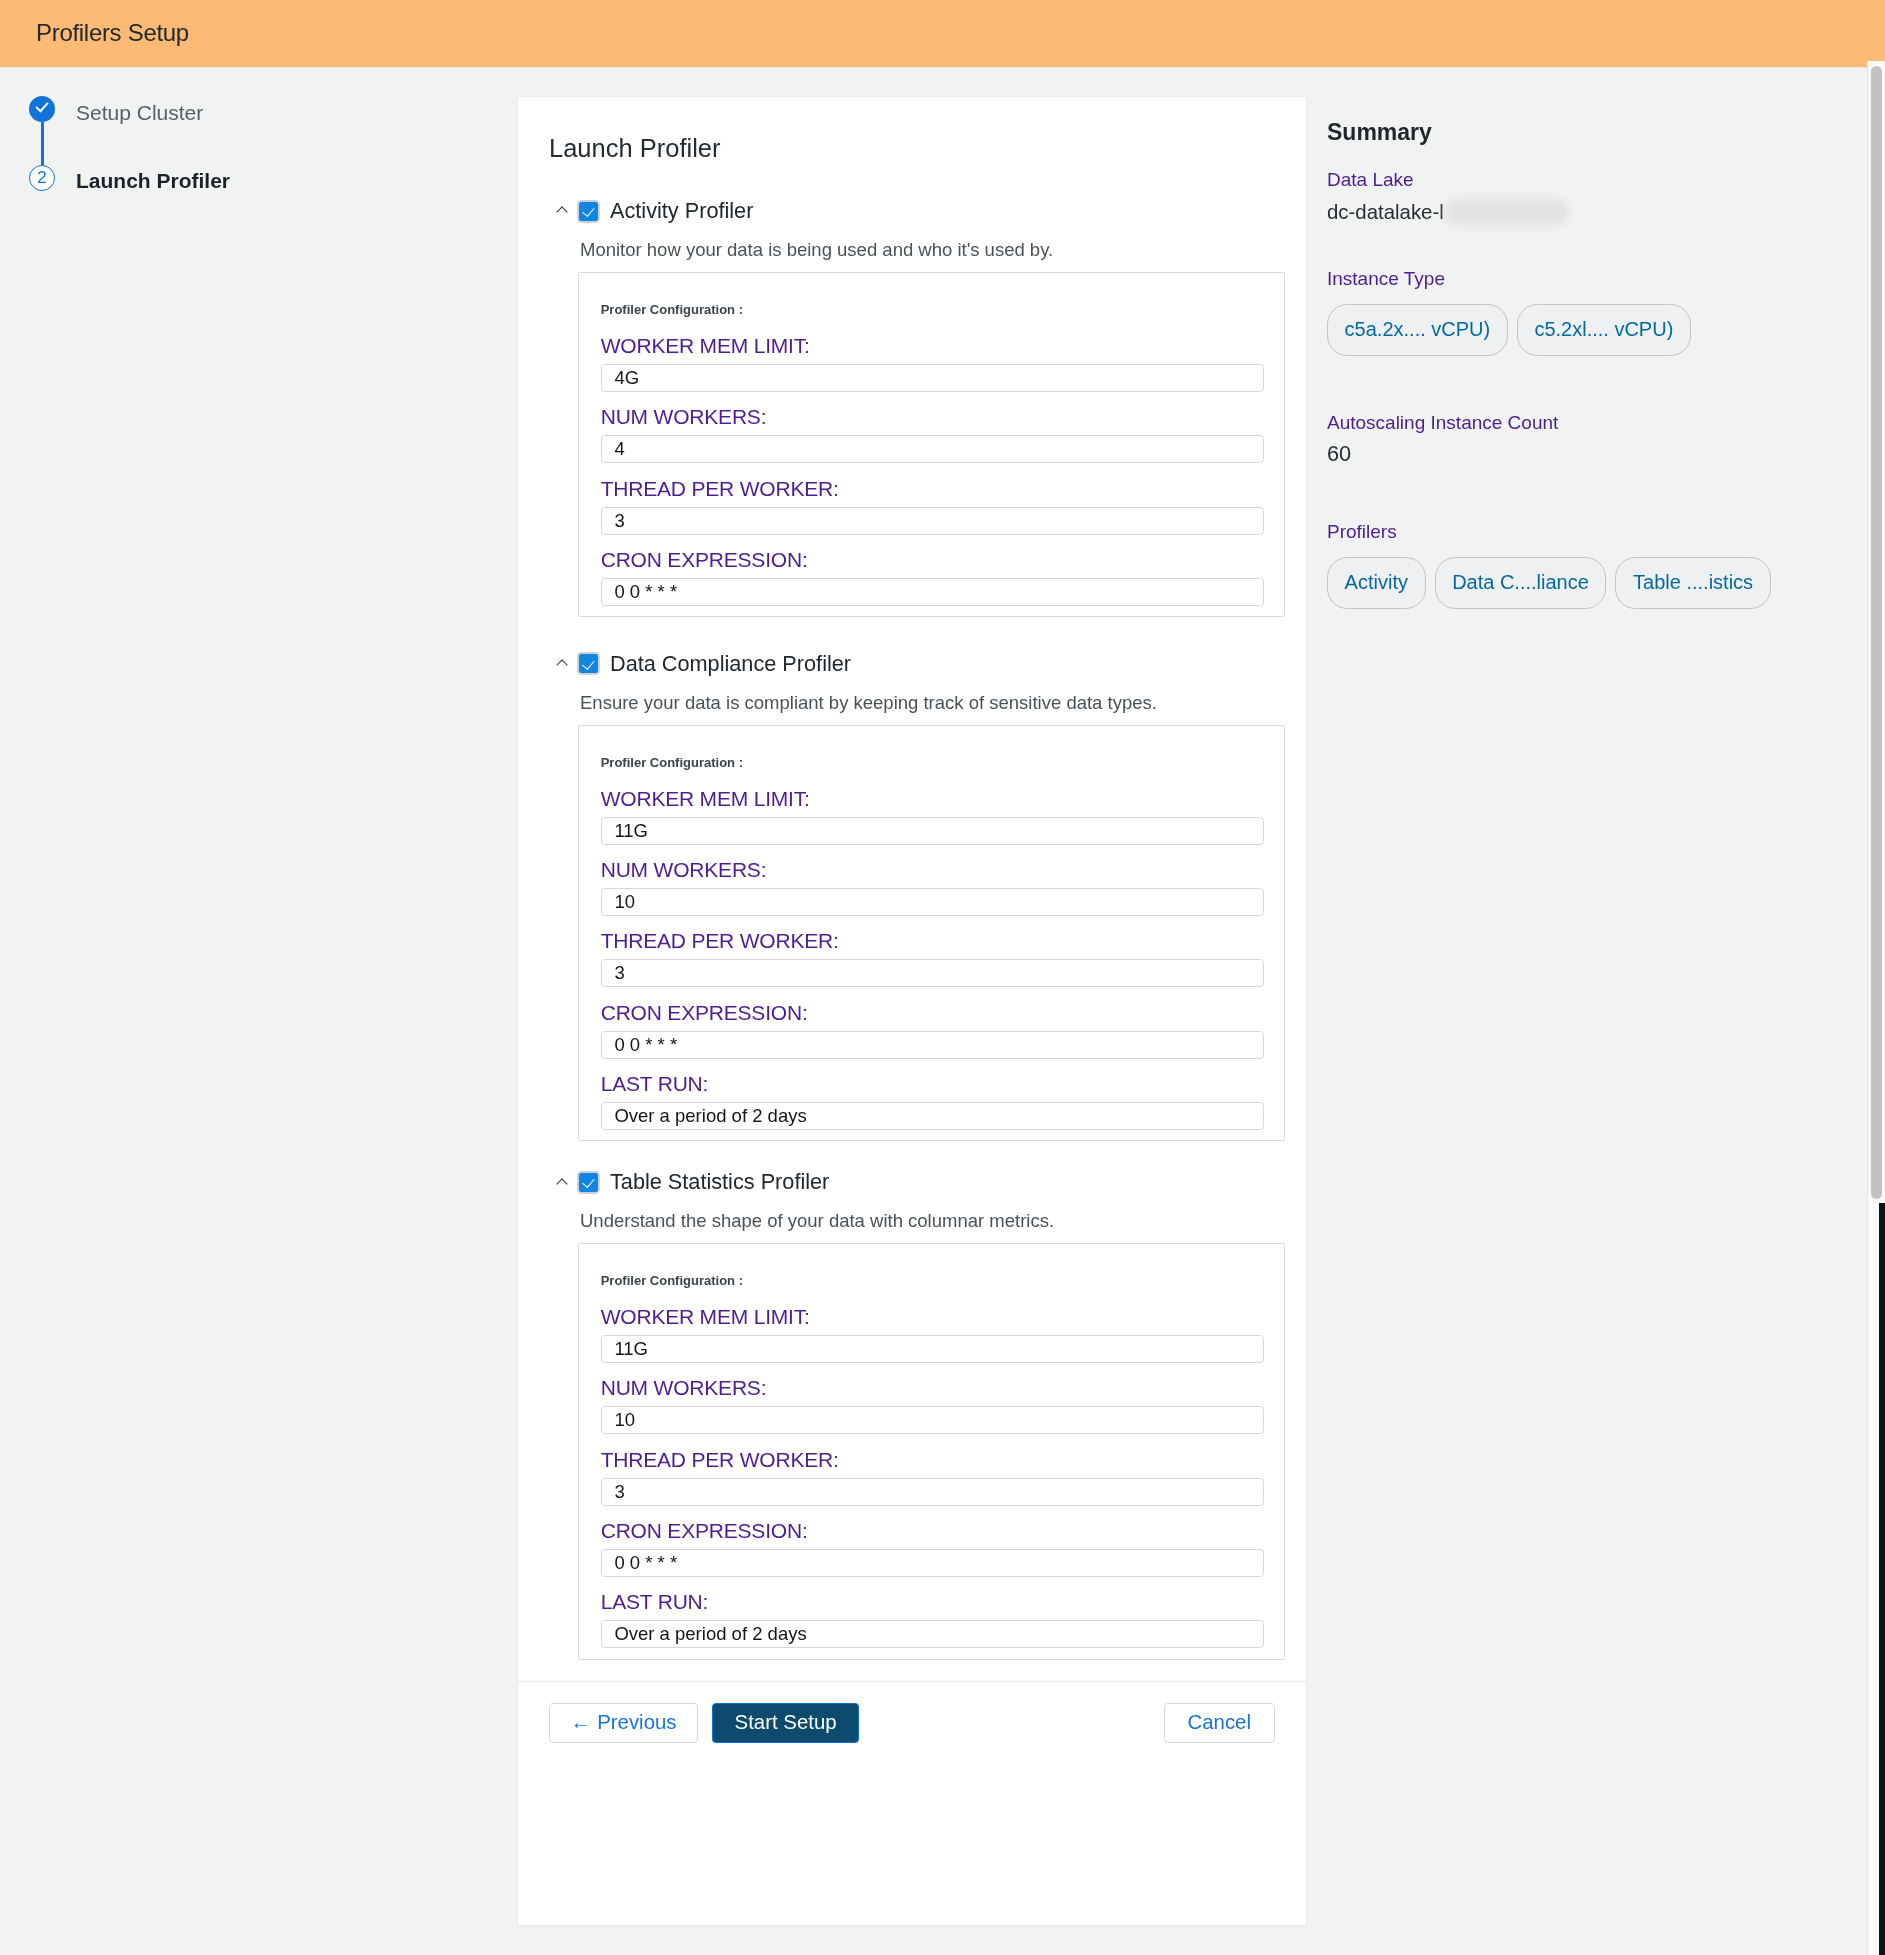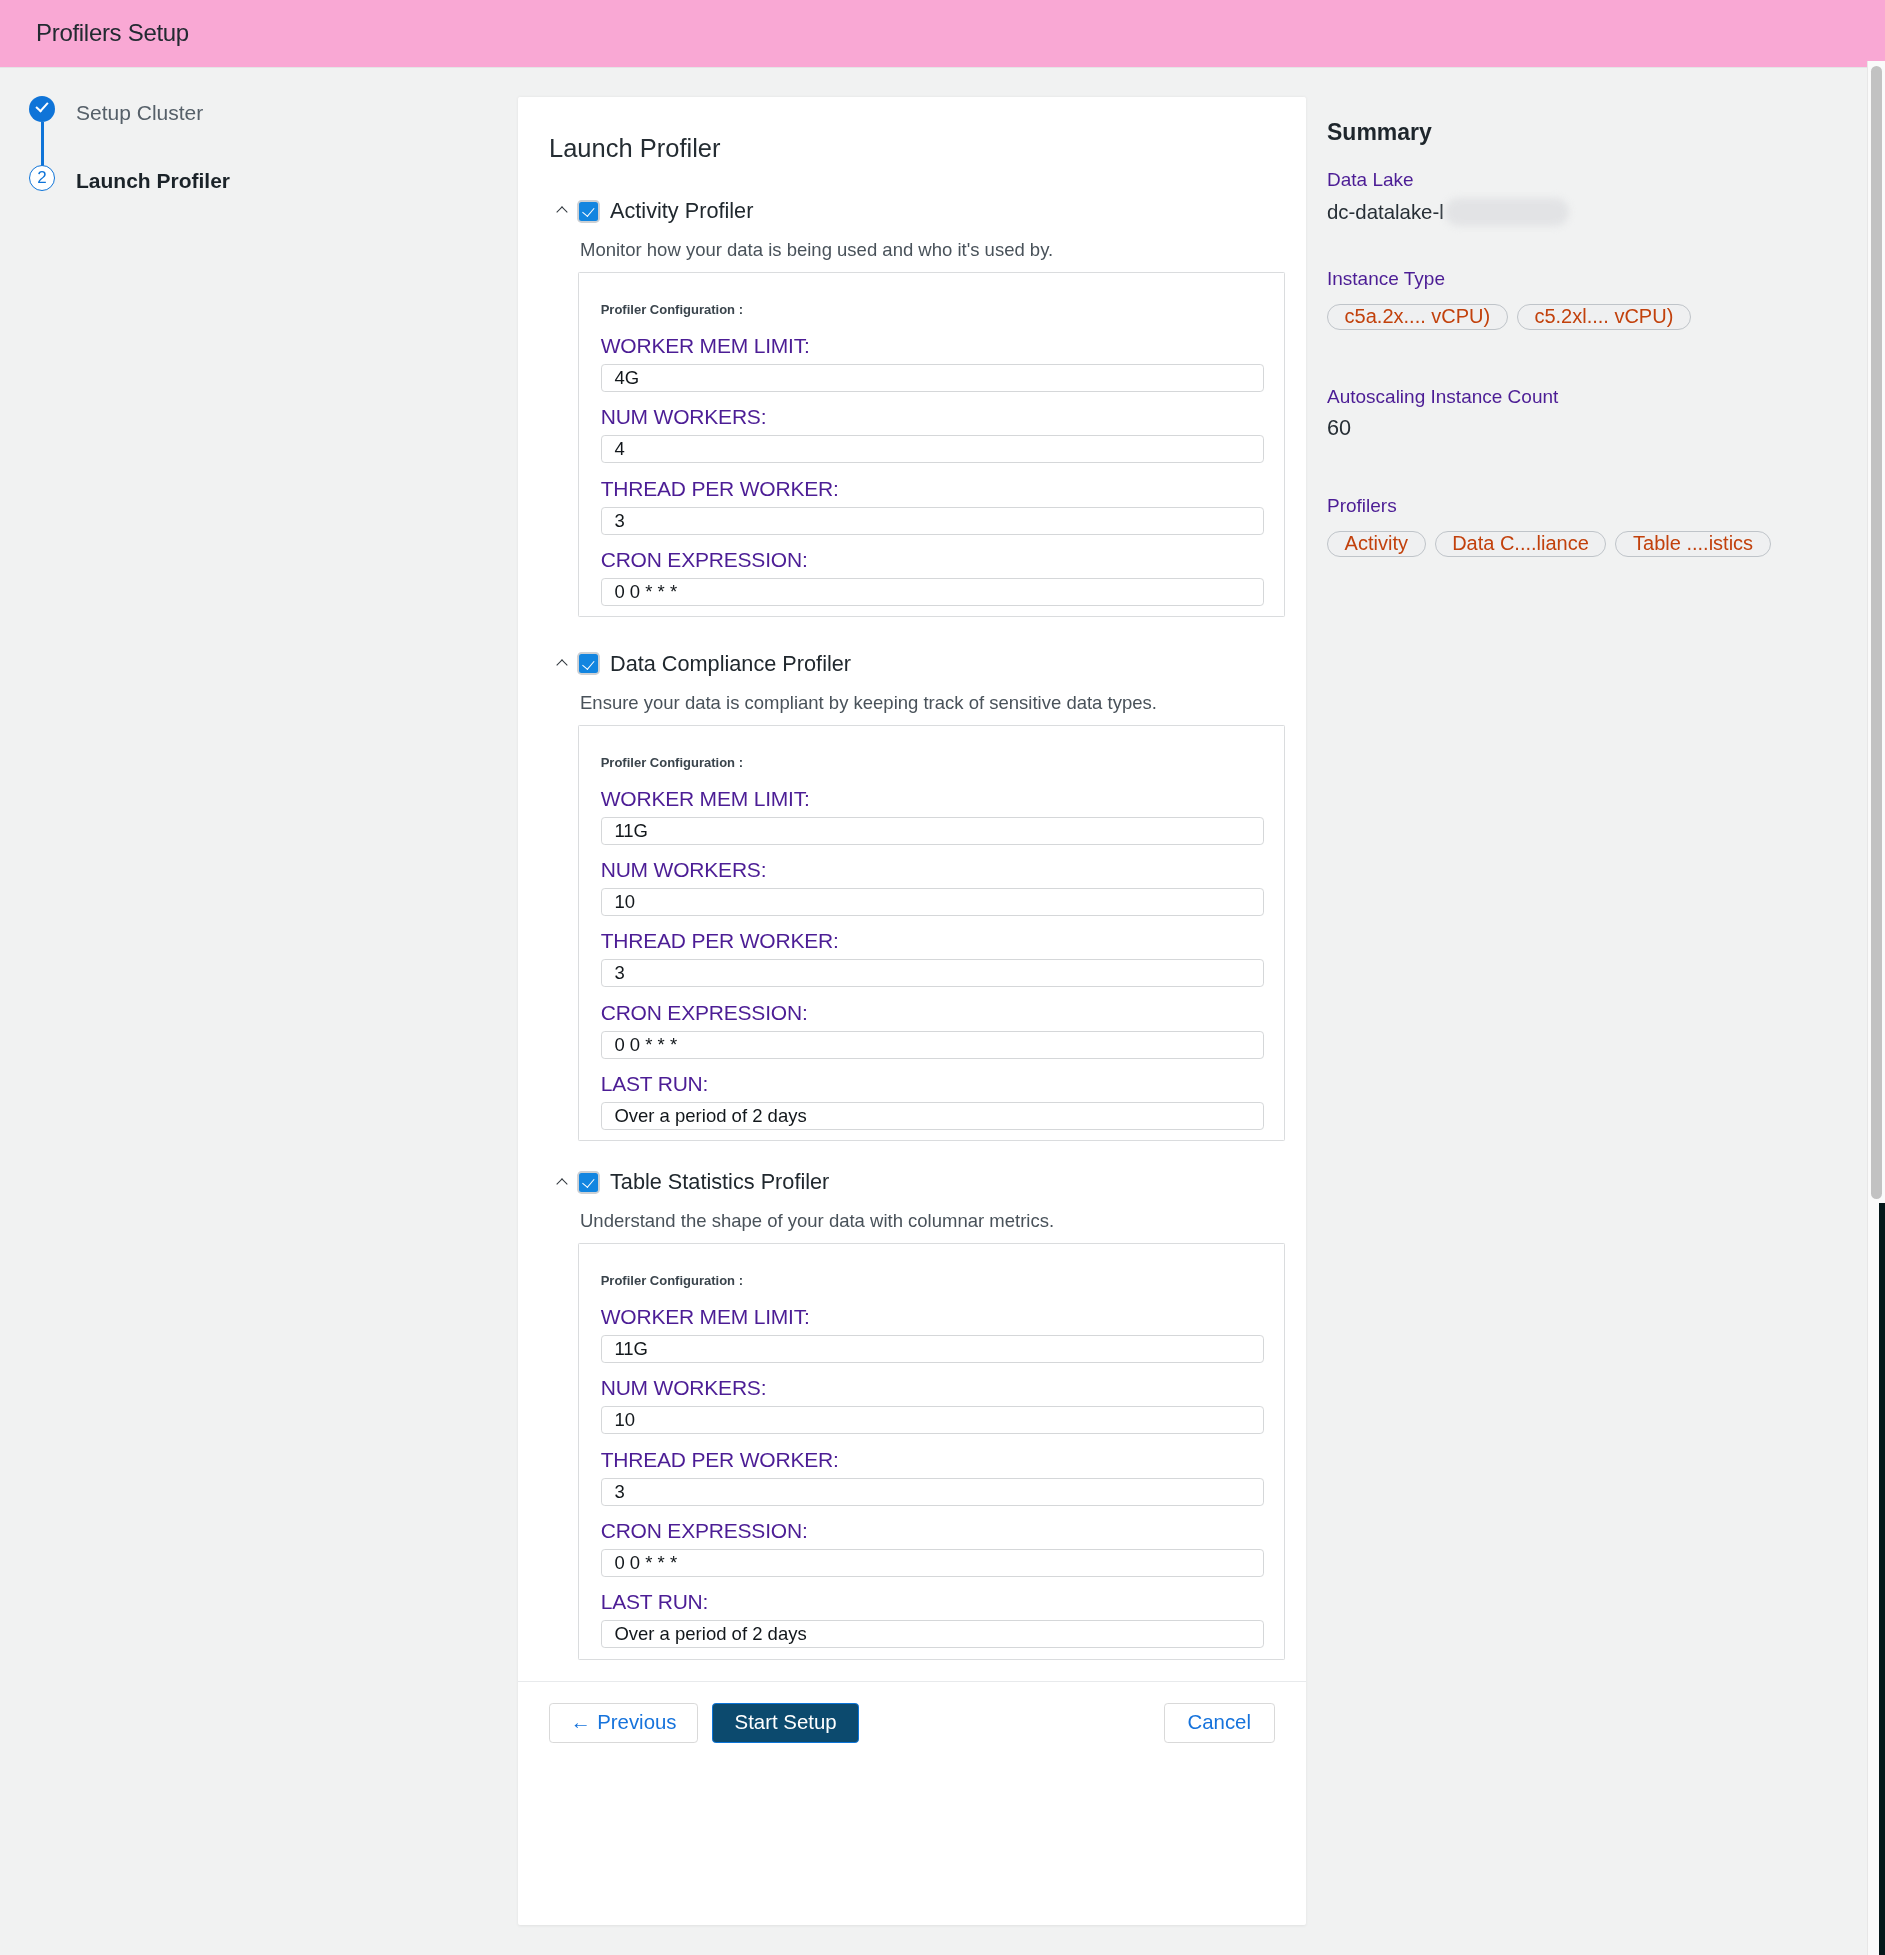--- a/index.html
+++ b/index.html
@@ -8,21 +8,21 @@
     position:relative;
     background:#f1f2f2;
     font-family:"Liberation Sans", sans-serif;
     color:#232b31;
     overflow:hidden;
   }
 
   
   .app-header {
     position:absolute; left:0; top:0; width:1885px; height:68px;
-    background:#f9a8d4; border-bottom:0.6px solid #e4e5e6;
+    background:#fdba74; border-bottom:0.6px solid #e4e5e6;
   }
   .app-header h1 {
     position:absolute; left:36px; top:50%; transform:translateY(-52%);
     font-size:24px; font-weight:400; color:#222a31; letter-spacing:-0.3px;
   }
 
   
   .stepper { position:absolute; left:29px; top:96px; }
   .step-circle {
     position:absolute; width:26px; height:26px; border-radius:50%;
@@ -131,23 +131,23 @@
   .sum-value { font-size:20.4px; line-height:24px; color:#272f36; }
   .mt-datalake-label { margin-top:23px; }
   .datalake-row { margin-top:7.6px; display:flex; align-items:center; }
   .blur-pill {
     width:124px; height:28px; margin-left:1.3px; border-radius:14px;
     background:#e2e3e5; filter:blur(3.8px);
   }
   .mt-instance-label { margin-top:42px; }
   .chip-row { margin-top:14px; display:flex; gap:9px; }
   .chip {
-    height:26px; display:inline-flex; align-items:center;
+    height:52px; display:inline-flex; align-items:center;
     padding:0 16.6px; border:1.3px solid #bfc4c9; border-radius:20.4px;
-    background:#eff0f1; font-size:20px; color:#c2410c; white-space:nowrap;
+    background:#eff0f1; font-size:20px; color:#0369a1; white-space:nowrap;
   }
   .mt-autoscale-label { margin-top:56px; }
   .autoscale-value { margin-top:9px; font-size:21.7px; }
   .mt-profilers-label { margin-top:55px; }
 
   
   .scroll-track {
     position:absolute; left:1867px; top:61px; width:18px; height:1895px;
     background:#fafafa; border-left:0.6px solid #e7e7e7;
   }

